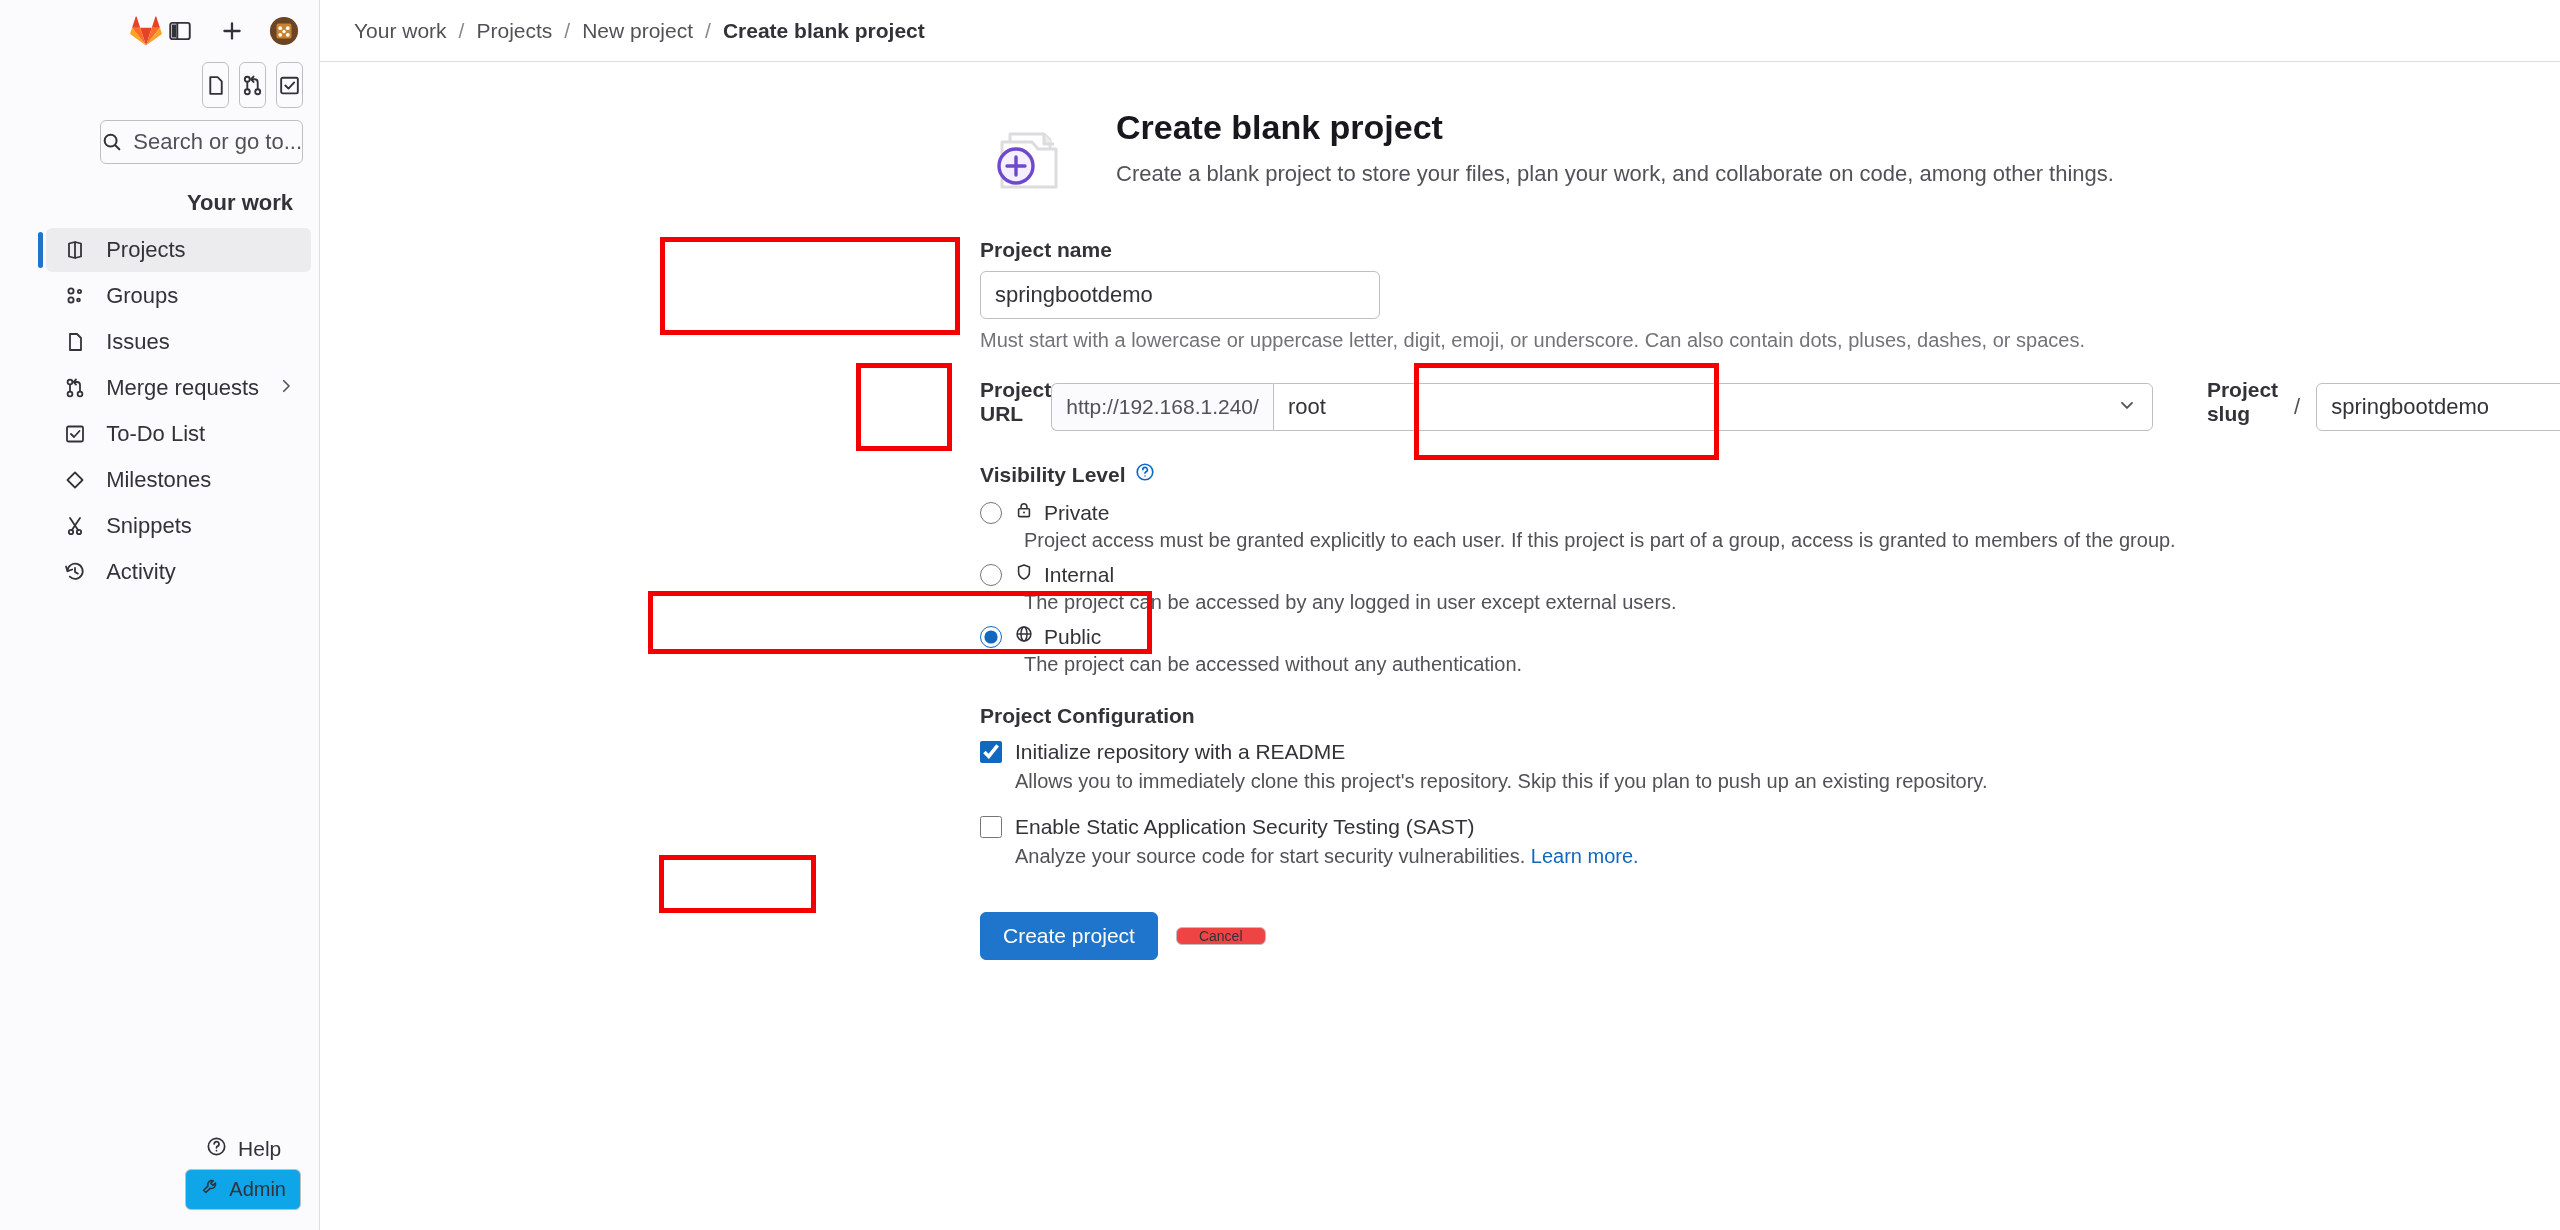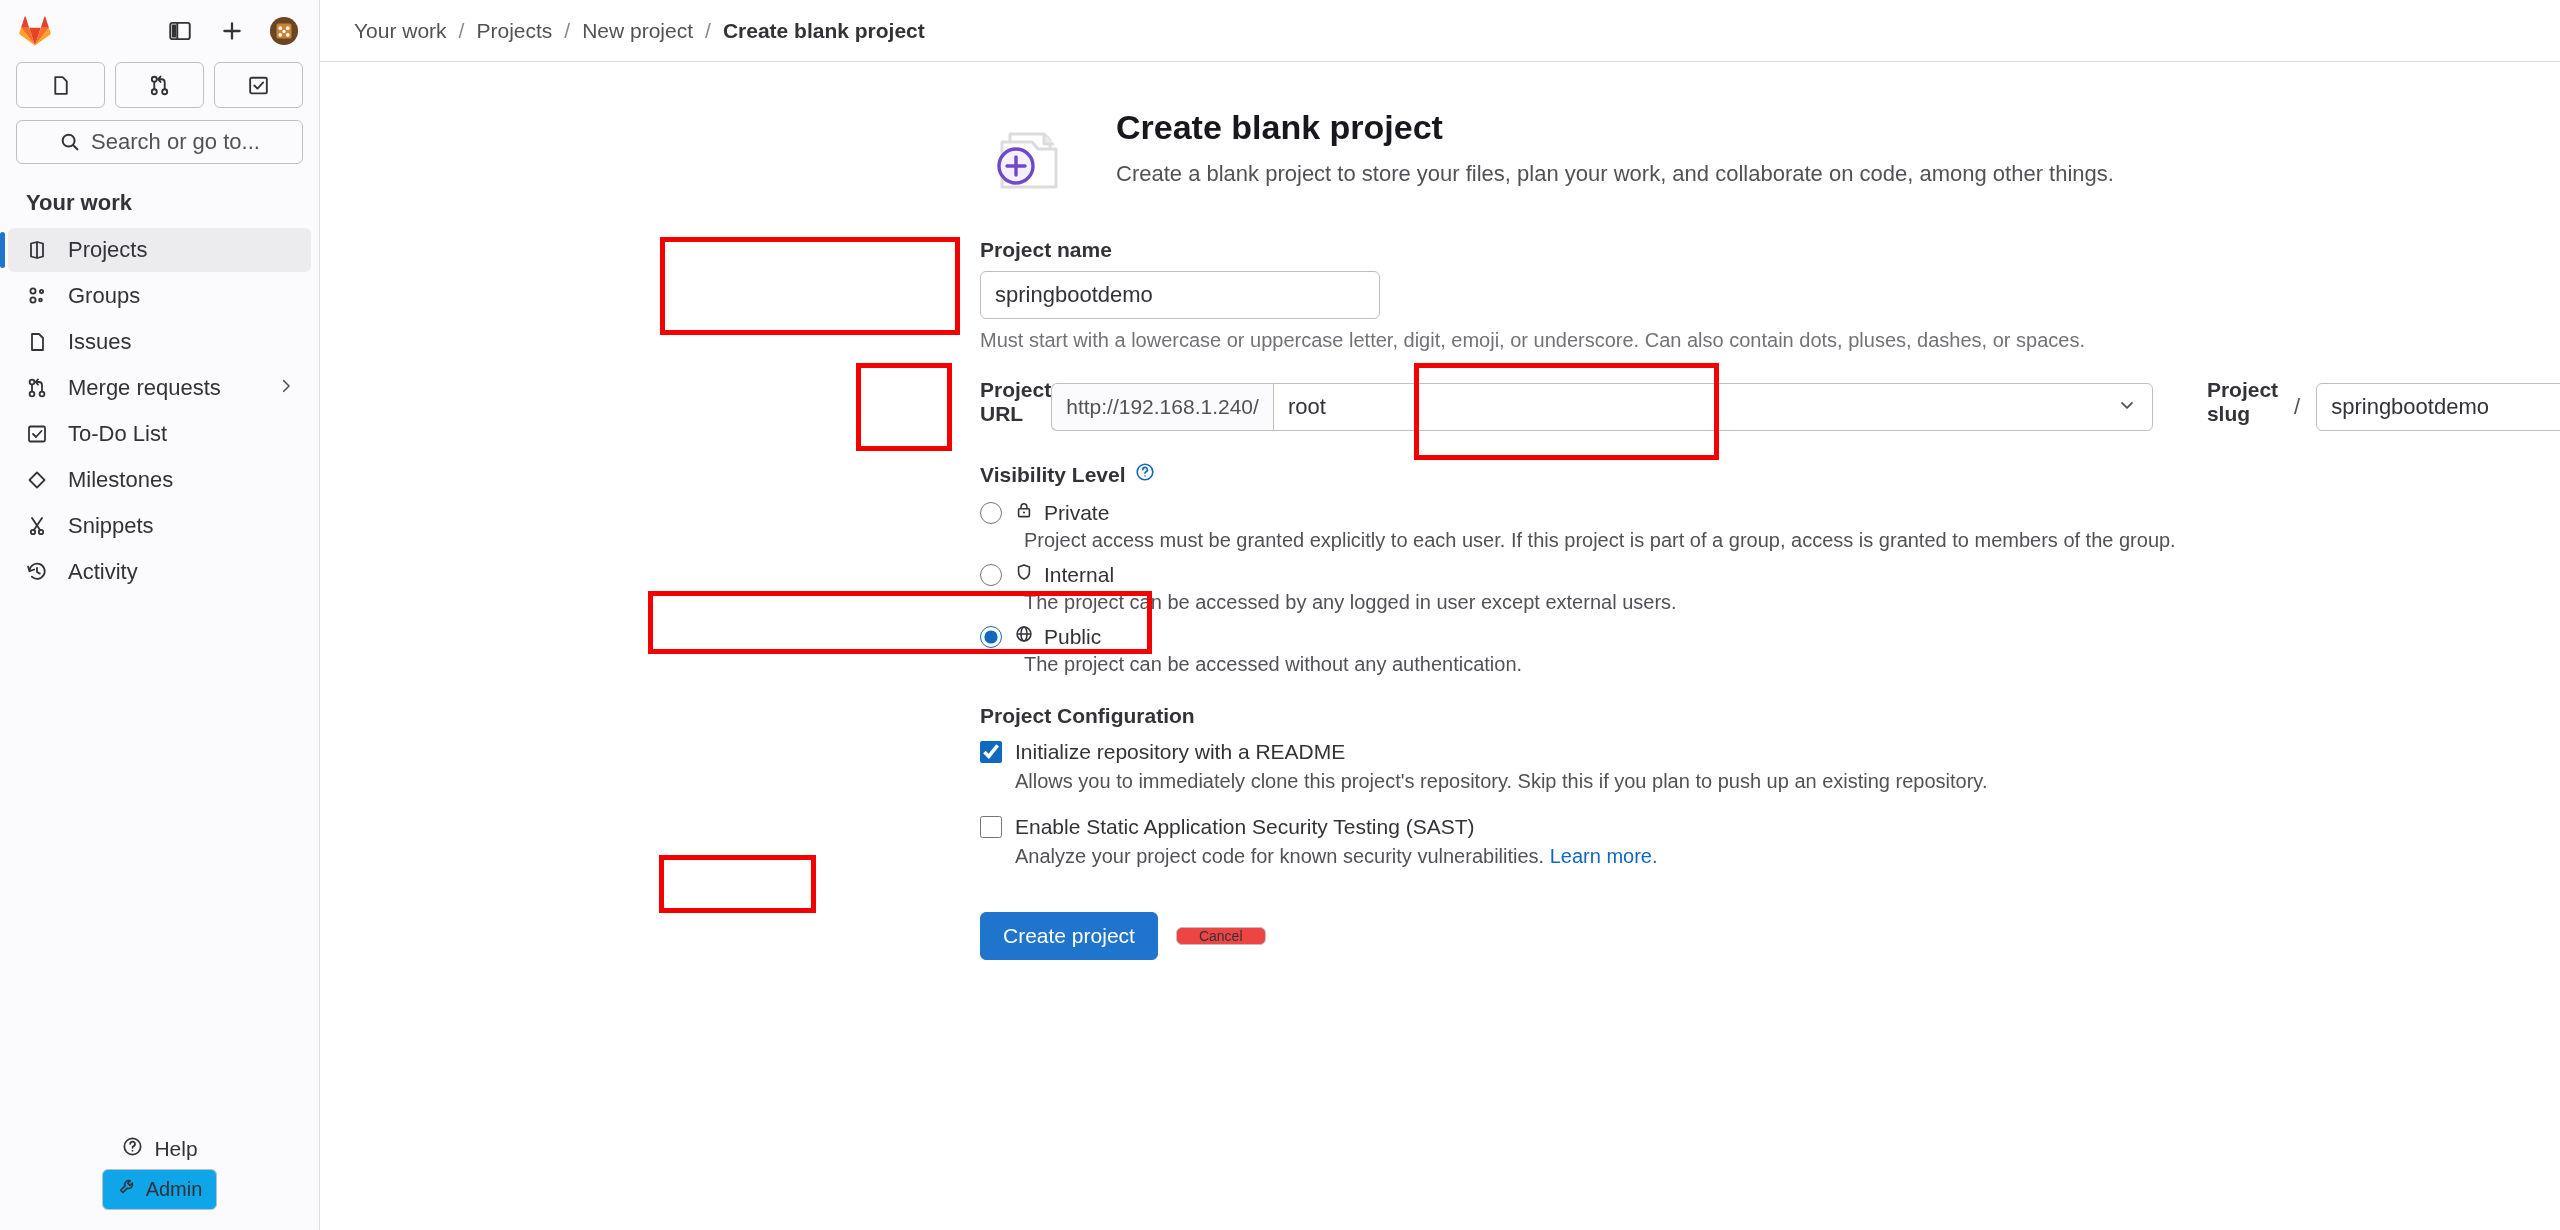--- a/index.html
+++ b/index.html
@@ -16,20 +16,21 @@
   
   .app { display: flex; width: 2560px; height: 1230px; }
 
   
   .sidebar {
     width: 320px; min-width: 320px; height: 1230px;
     background: #fbfafd;
     border-right: 1px solid #dcdcde;
     display: flex; flex-direction: column;
     position: relative;
+    align-items: flex-end;
   }
   .sb-top {
     display: flex; align-items: center; justify-content: space-between;
     padding: 14px 18px 6px 18px;
   }
   .sb-top-right { display: flex; align-items: center; gap: 18px; }
   .icon-btn {
     width: 34px; height: 34px; border-radius: 5px;
     display: flex; align-items: center; justify-content: center;
     cursor: pointer;
@@ -561,21 +562,21 @@
             </div>
             <div class="check-desc">Allows you to immediately clone this project's repository. Skip this if you plan to push up an existing repository.</div>
           </div>
 
           <div style="margin-top:22px">
             <div class="check-row">
               <input type="checkbox" style="">
               <label class="check-label">Enable Static Application Security Testing (SAST)</label>
             </div>
             <div class="check-desc">
-              <span>Analyze your project code for known security vulnerabilities.</span>
+              <span>Analyze your source code for start security vulnerabilities.</span>
               <a class="link" href="#">Learn more.</a>
             </div>
           </div>
         </div>
 
         <div class="actions">
           <button class="btn-primary">Create project</button>
           <button class="btn-secondary">Cancel</button>
         </div>
 

